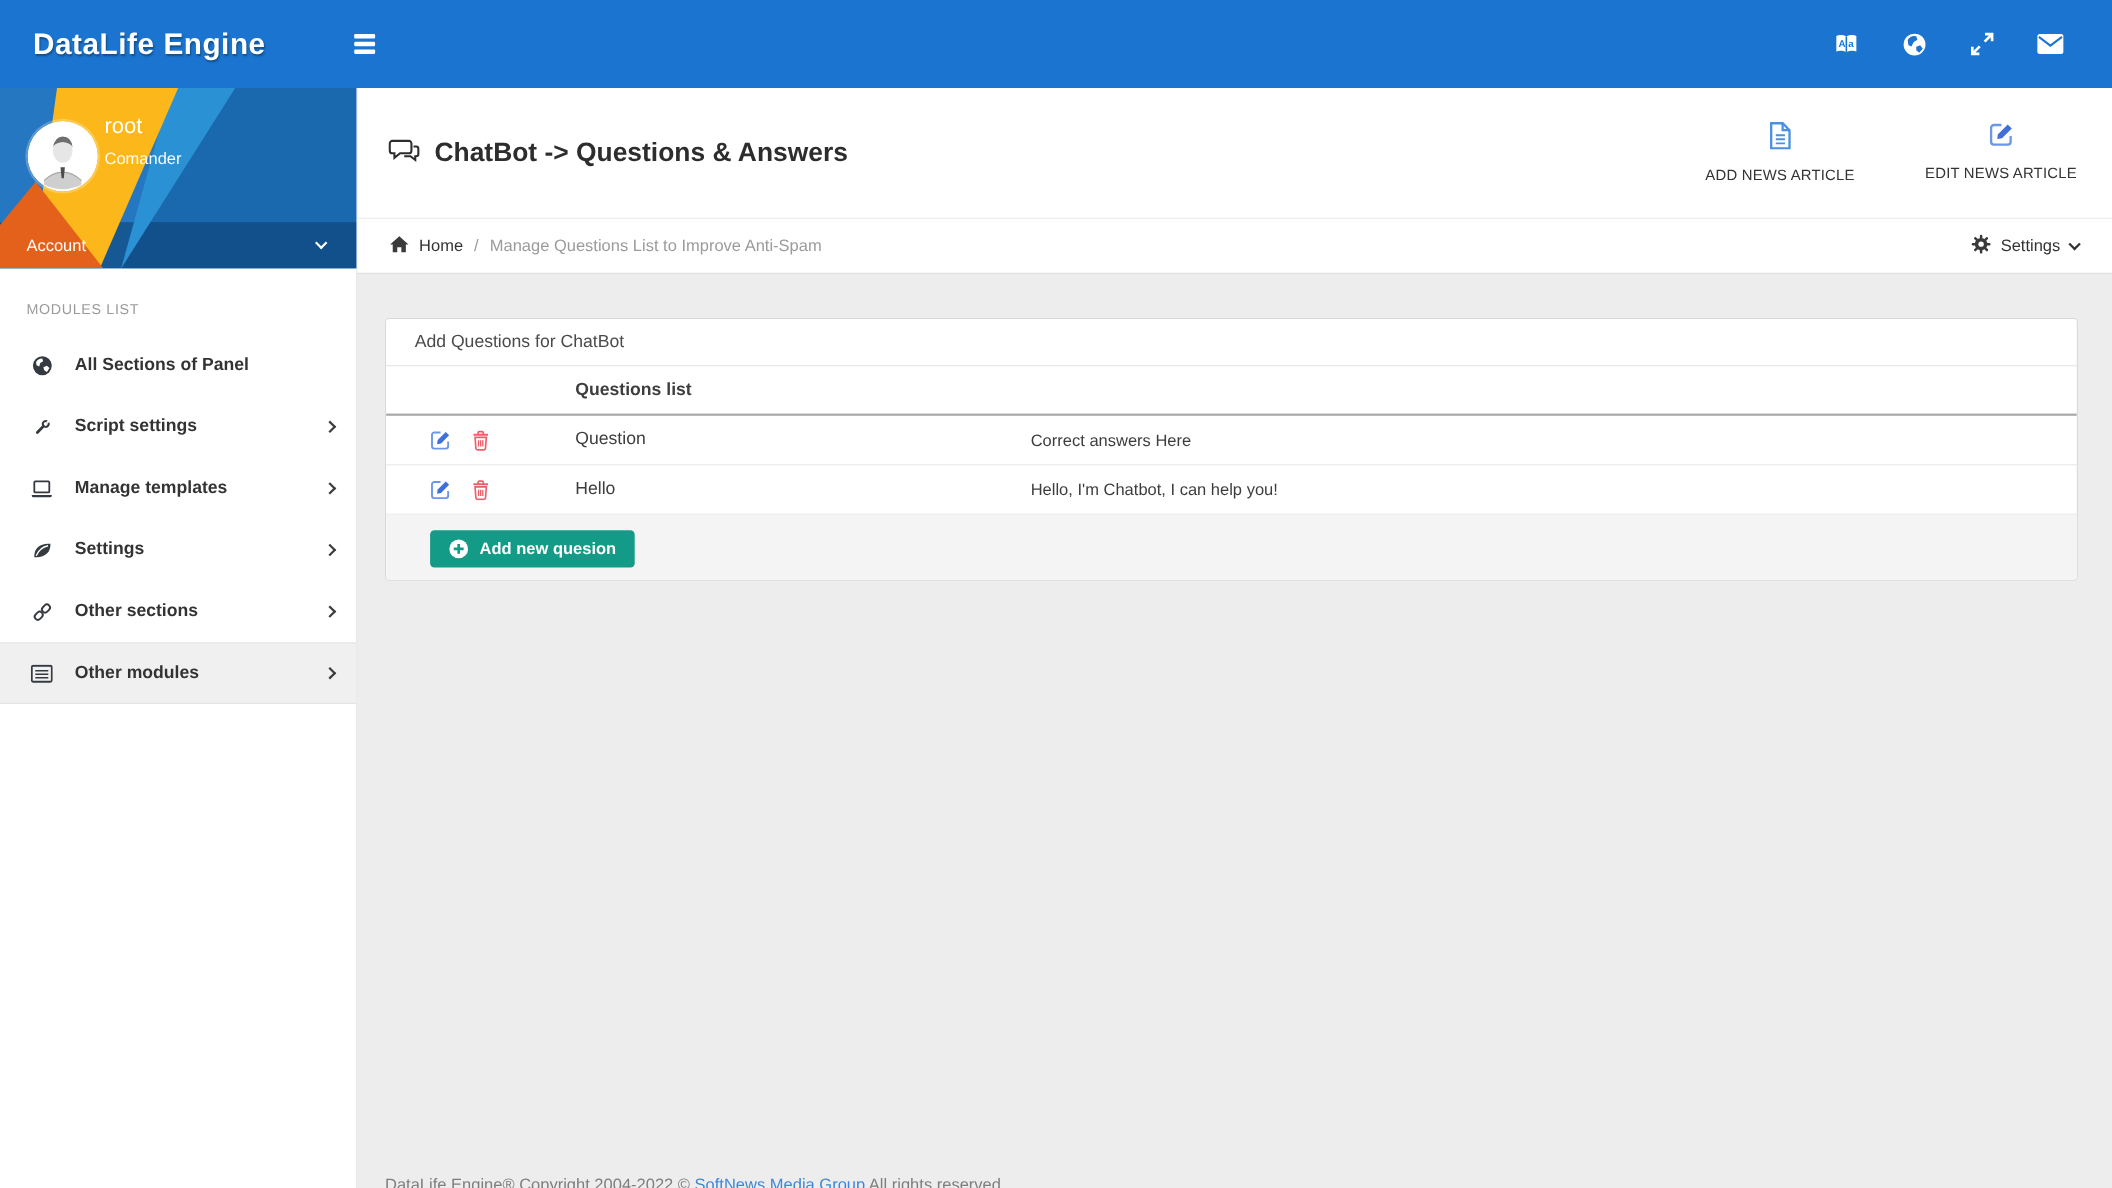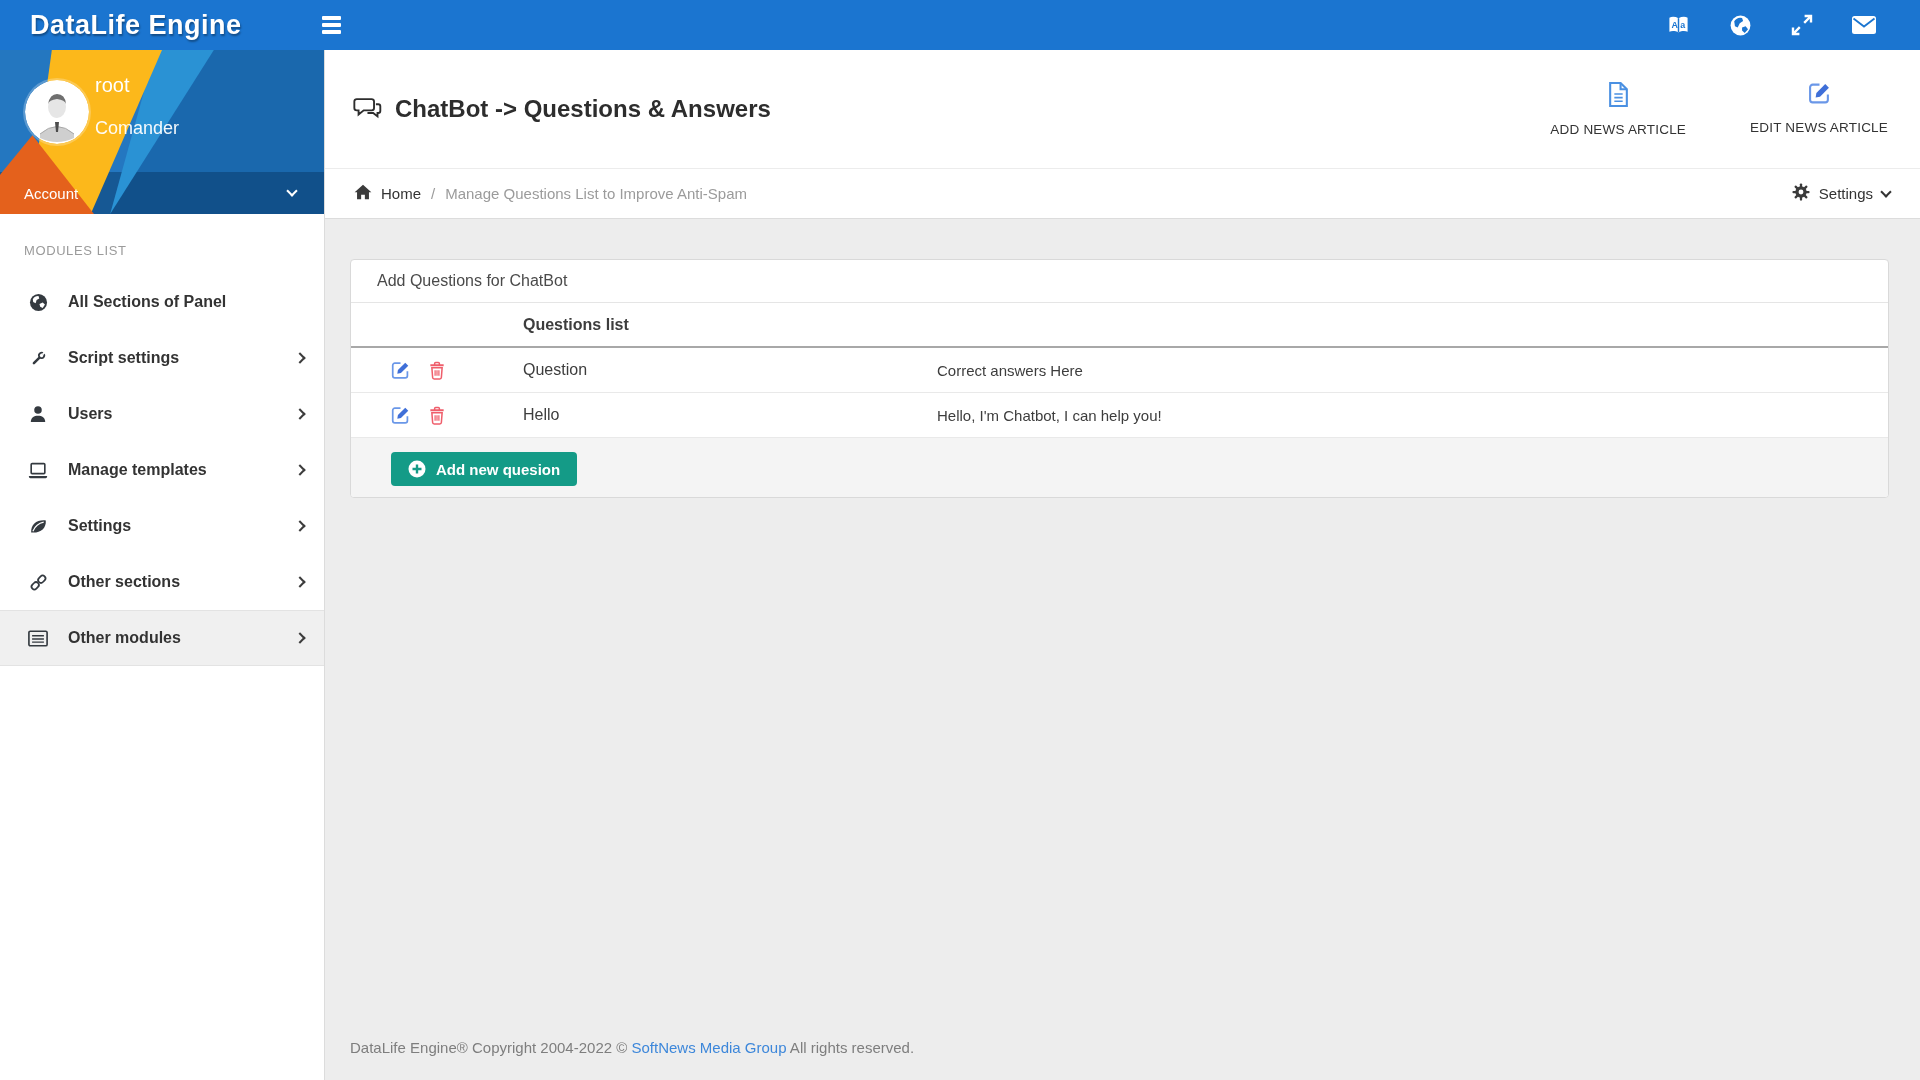--- a/index.html
+++ b/index.html
@@ -1,20 +1,20 @@
 <!DOCTYPE html>
 <html><head>
 <meta charset="utf-8">
 <style>
   * { margin:0; padding:0; box-sizing:border-box; }
   html,body { width:1920px; height:1080px; overflow:hidden;
     font-family:"Liberation Sans", sans-serif; background:#ededed; }
 
   
-  .topbar { height:50px; background:#1b75d0; display:flex; align-items:center; position:relative; z-index:30; }
+  .topbar { height:80px; background:#1b75d0; display:flex; align-items:center; position:relative; z-index:30; }
   .logo { width:295px; padding-left:30px; color:#fff; font-size:27px; font-weight:bold;
     letter-spacing:.5px; text-shadow:1px 2px 2px rgba(0,0,0,.35); white-space:nowrap; cursor:pointer; }
   .hamburger { margin-left:23px; background:none; border:none; cursor:pointer; display:flex;
     flex-direction:column; gap:3px; padding:4px; }
   .hamburger .bar { width:19px; height:4px; background:#fff; border-radius:1px; }
   .topbar-spacer { flex:1; }
   .topbar-icons { display:flex; align-items:center; gap:38px; padding-right:44px; }
   .tb-icon { width:24px; height:24px; display:flex; align-items:center; justify-content:center; cursor:pointer; }
 
   
@@ -27,21 +27,21 @@
   .up-layer { position:absolute; inset:0; }
   .tri-darkblue { background:#1a68ad; clip-path:polygon(62% 0,100% 0,100% 100%,34% 100%); z-index:1; }
   .account-strip-bg { top:auto; height:42px; bottom:0; background:rgba(6,52,96,.45); z-index:2; }
   .tri-lightblue { background:#2a92d4; clip-path:polygon(48% 0,66% 0,34% 100%); z-index:3; }
   .tri-yellow { background:#fcb81b; clip-path:polygon(16% 0,50% 0,28% 100%,9% 100%); z-index:4; }
   .tri-orange { background:#e4611c; clip-path:polygon(10% 52%,29% 100%,0% 100%,0% 76%); z-index:5; }
   .avatar { position:absolute; left:25px; top:30px; z-index:6; border-radius:50%;
     box-shadow:0 0 0 2px rgba(255,255,255,.25); cursor:pointer; }
   .user-meta { position:absolute; left:95px; top:24px; z-index:6; color:#fff; }
   .user-name { font-size:20px; font-weight:400; }
-  .user-role { font-size:18px; margin-top:21px; opacity:.95;text-align:center; }
+  .user-role { font-size:15px; margin-top:9px; opacity:.95;text-align:center; }
   .account-strip { position:absolute; bottom:0; left:0; right:0; height:42px; z-index:7;
     display:flex; align-items:center; padding:0 28px 0 24px; cursor:pointer; }
   .account-label { color:#fff; font-size:15px; }
   .account-strip .chev-down { margin-left:auto; border-color:#fff; }
 
   
   .modules-label { padding:29px 24px 16px 24px; font-size:13px; letter-spacing:.6px; color:#9b9b9b; }
   .nav-item { height:56px; display:flex; align-items:center; padding:0 20px 0 27px; cursor:pointer; }
   .nav-item.active { background:#f0f0f0; border-top:1px solid #e3e3e3; border-bottom:1px solid #e3e3e3; }
   .nav-ic { width:22px; display:flex; justify-content:center; }
@@ -178,30 +178,20 @@
             <g transform="rotate(45 12 12)">
               <path d="M12 2 a4.5 4.5 0 0 0 -1.6 8.7 V20.2 a1.6 1.6 0 0 0 3.2 0 V10.7 A4.5 4.5 0 0 0 12 2 Z M12 4.3 a2.2 2.2 0 1 1 0 4.4 a2.2 2.2 0 0 1 0 -4.4 Z" fill="#343a40" fill-rule="evenodd"></path>
               <rect x="10.8" y="1" width="2.4" height="3.4" fill="#fff"></rect>
             </g>
           </svg>
         </span>
         <span class="nav-label">Script settings</span>
         <span class="chev-right"></span>
       </div>
 
-      <div class="nav-item">
-        <span class="nav-ic">
-          <svg width="18" height="18" viewBox="0 0 20 20">
-            <circle cx="10" cy="5.5" r="4.2" fill="#343a40"></circle>
-            <path d="M2 19 c0 -5 3.6 -7 8 -7 s8 2 8 7 z" fill="#343a40"></path>
-          </svg>
-        </span>
-        <span class="nav-label">Users</span>
-        <span class="chev-right"></span>
-      </div>
 
       <div class="nav-item">
         <span class="nav-ic">
           <svg width="20" height="17" viewBox="0 0 22 18">
             <rect x="3.5" y="1.5" width="15" height="11" rx="1" fill="none" stroke="#343a40" stroke-width="1.8"></rect>
             <path d="M1 15 h20 v.8 a1.6 1.6 0 0 1 -1.6 1.6 h-16.8 A1.6 1.6 0 0 1 1 15.8 z" fill="#343a40"></path>
           </svg>
         </span>
         <span class="nav-label">Manage templates</span>
         <span class="chev-right"></span>

